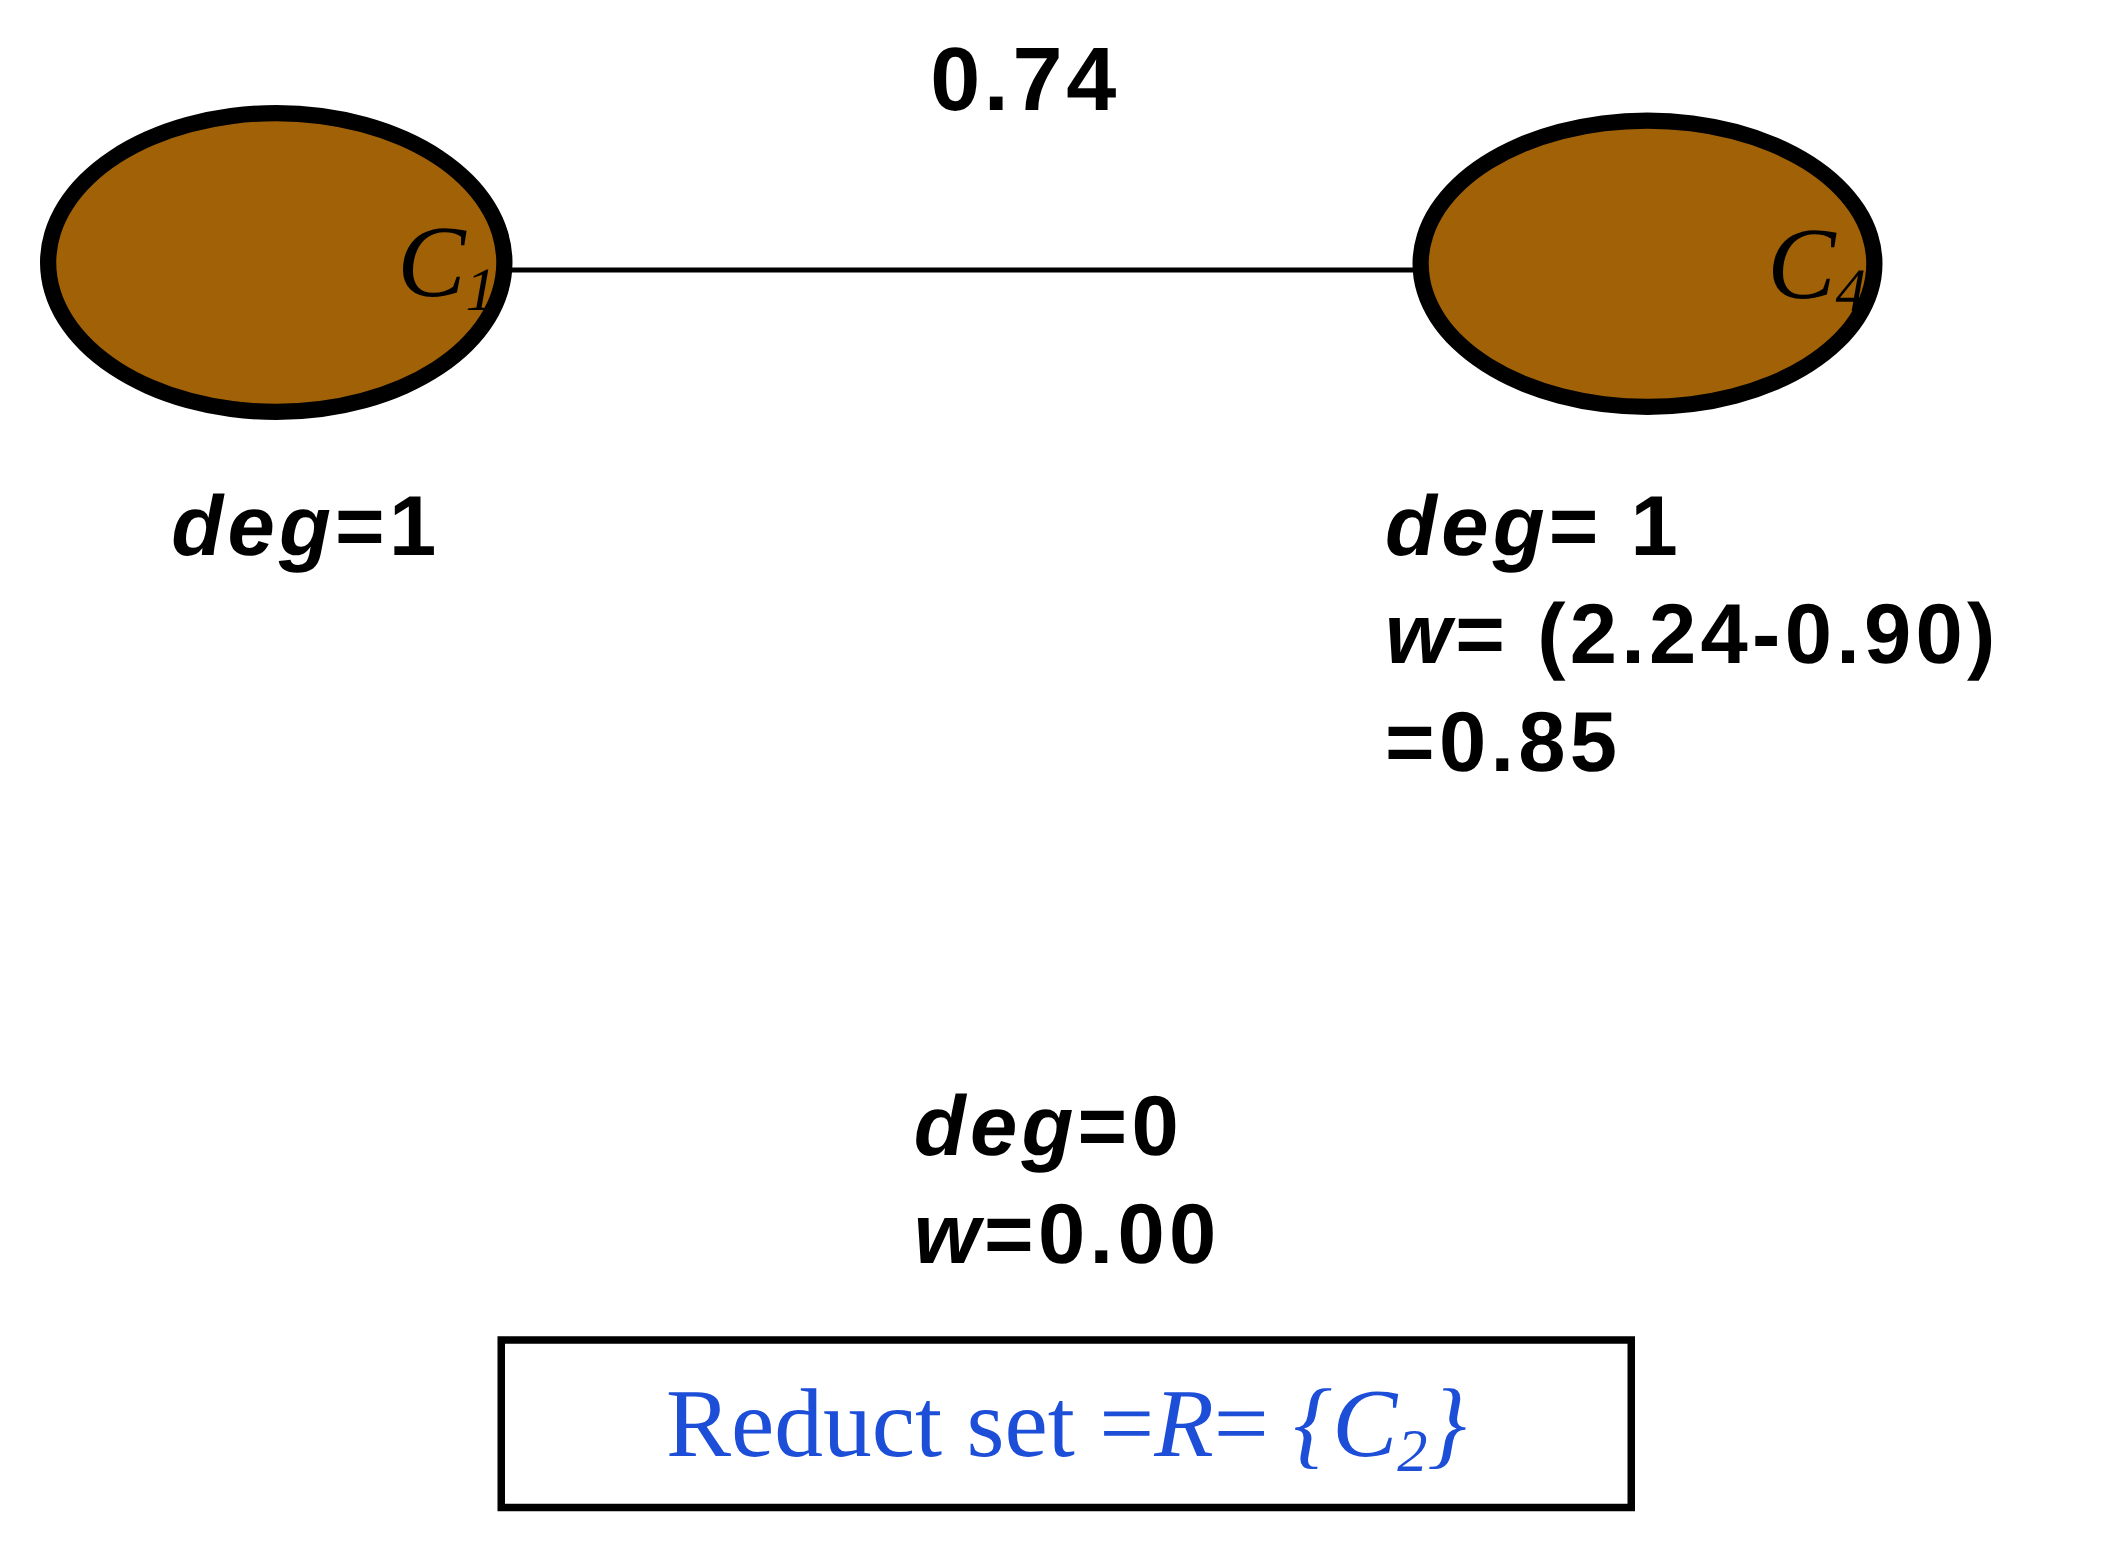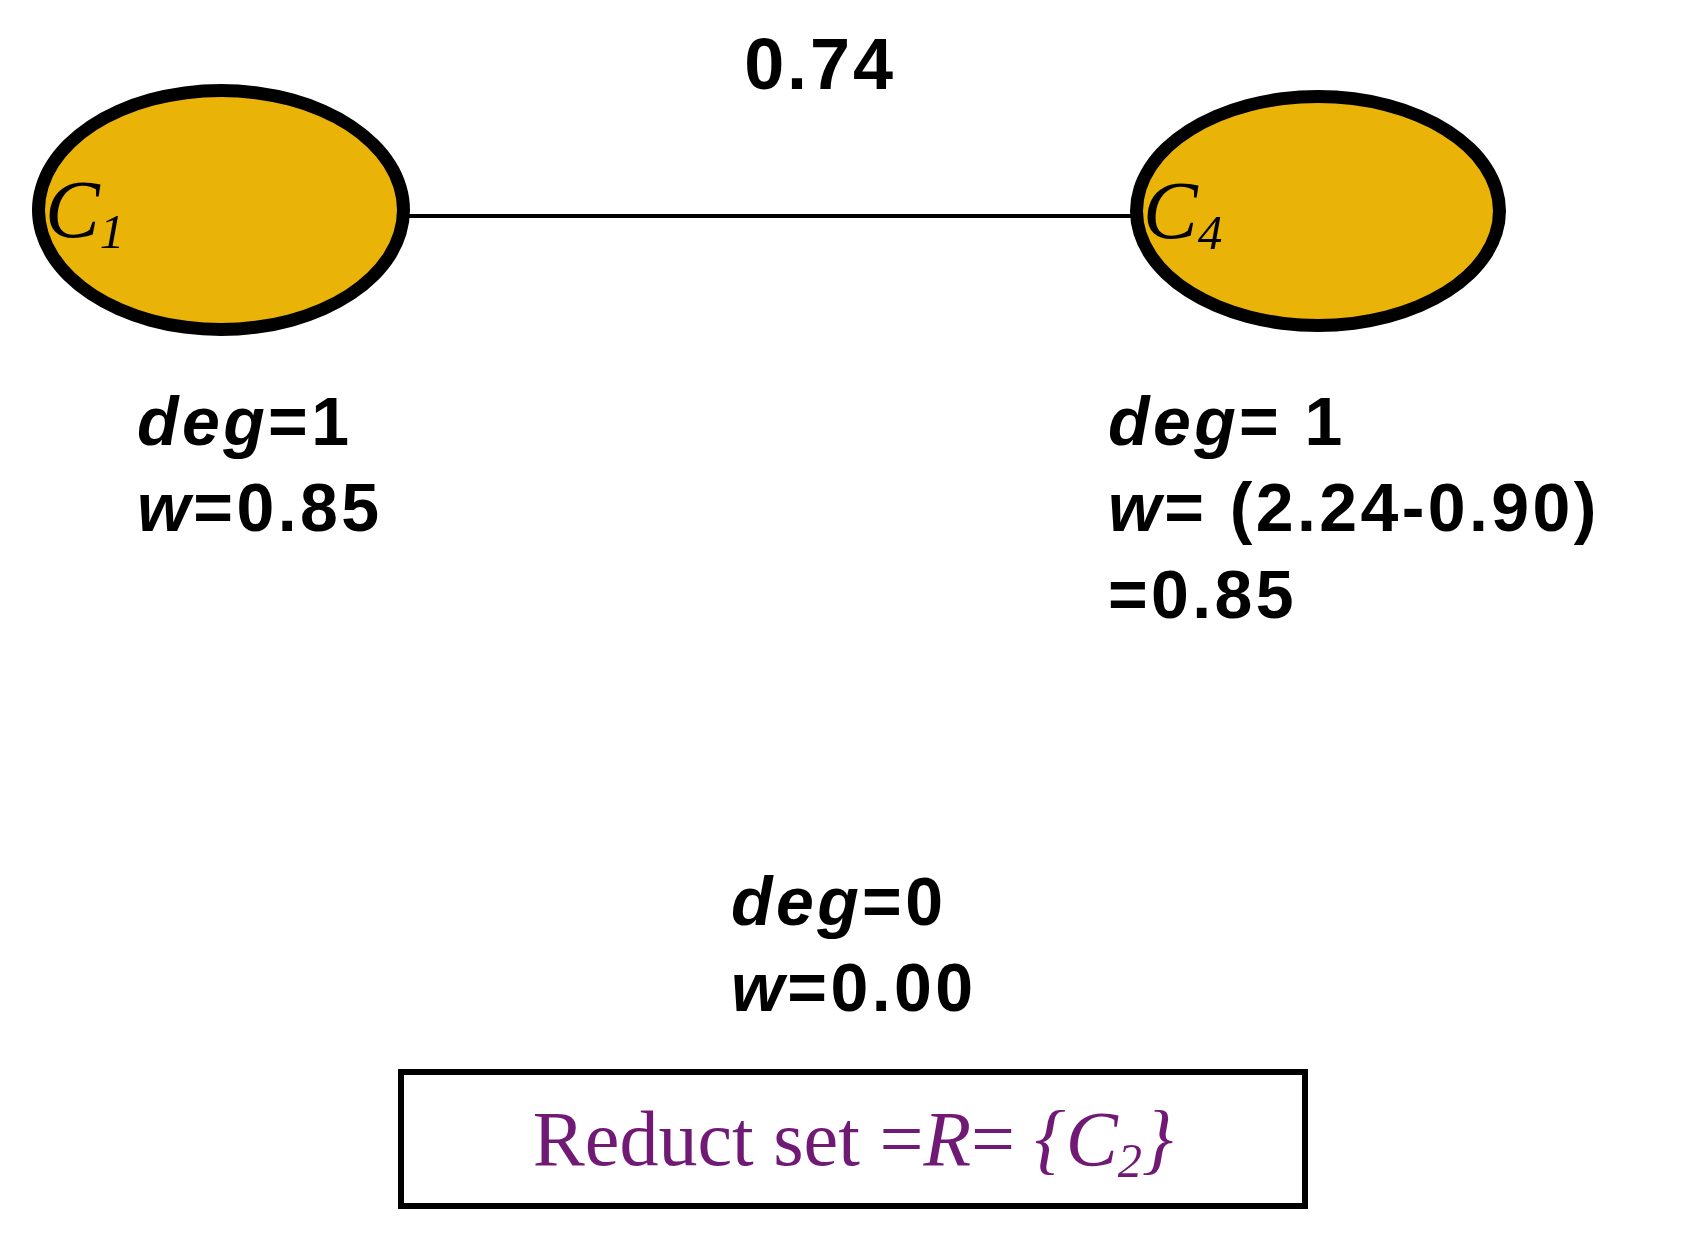--- a/index.html
+++ b/index.html
@@ -12,24 +12,24 @@
     color: #000000;
     font-family: "Liberation Sans", "DejaVu Sans", sans-serif;
   }
 
   
   .node {
     position: absolute;
     box-sizing: border-box;
     border: 13px solid #000000;
     border-radius: 50%;
-    background: #eab308;
+    background: #a16207;
     display: flex;
     align-items: center;
-    justify-content: flex-start;
+    justify-content: flex-end;
   }
   .node-c1 { left: 32px;   top: 84px;  width: 378px; height: 252px; }
   .node-c4 { left: 1130px; top: 90px;  width: 376px; height: 242px; }
   .node-c3 { left: 575px;  top: 581px; width: 373px; height: 237px; }
 
   .node-label {
     font-family: "Liberation Serif", "DejaVu Serif", serif;
     font-style: italic;
     font-size: 82px;
     line-height: 1;
@@ -85,21 +85,21 @@
     background: #ffffff;
     display: flex;
     align-items: center;
     justify-content: center;
   }
   .reduct-text {
     font-family: "Liberation Serif", "DejaVu Serif", serif;
     font-size: 78px;
     line-height: 1;
     white-space: pre;
-    color: #701a75;
+    color: #1d4ed8;
   }
   .reduct-text .it { font-style: italic; }
   .reduct-text sub {
     font-size: 0.62em;
     line-height: 0;
     vertical-align: -0.25em;
   }
 </style>
 </head>
 <body>
@@ -114,21 +114,20 @@
     <span class="node-label"><span class="it" style="font-style:italic">C</span><sub>1</sub></span>
   </div>
 
   <div class="node node-c4">
     <span class="node-label"><span style="font-style:italic">C</span><sub>4</sub></span>
   </div>
 
 
   <div class="ann ann-c1">
     <div class="ann-line"><i class="v">deg</i><span>=1</span></div>
-    <div class="ann-line"><i class="v">w</i><span>=0.85</span></div>
   </div>
 
   <div class="ann ann-c4">
     <div class="ann-line"><i class="v">deg</i><span>= 1</span></div>
     <div class="ann-line"><i class="v">w</i><span>= (2.24-0.90)</span></div>
     <div class="ann-line"><i class="v"></i><span>=0.85</span></div>
   </div>
 
   <div class="ann ann-c3">
     <div class="ann-line"><i class="v">deg</i><span>=0</span></div>

